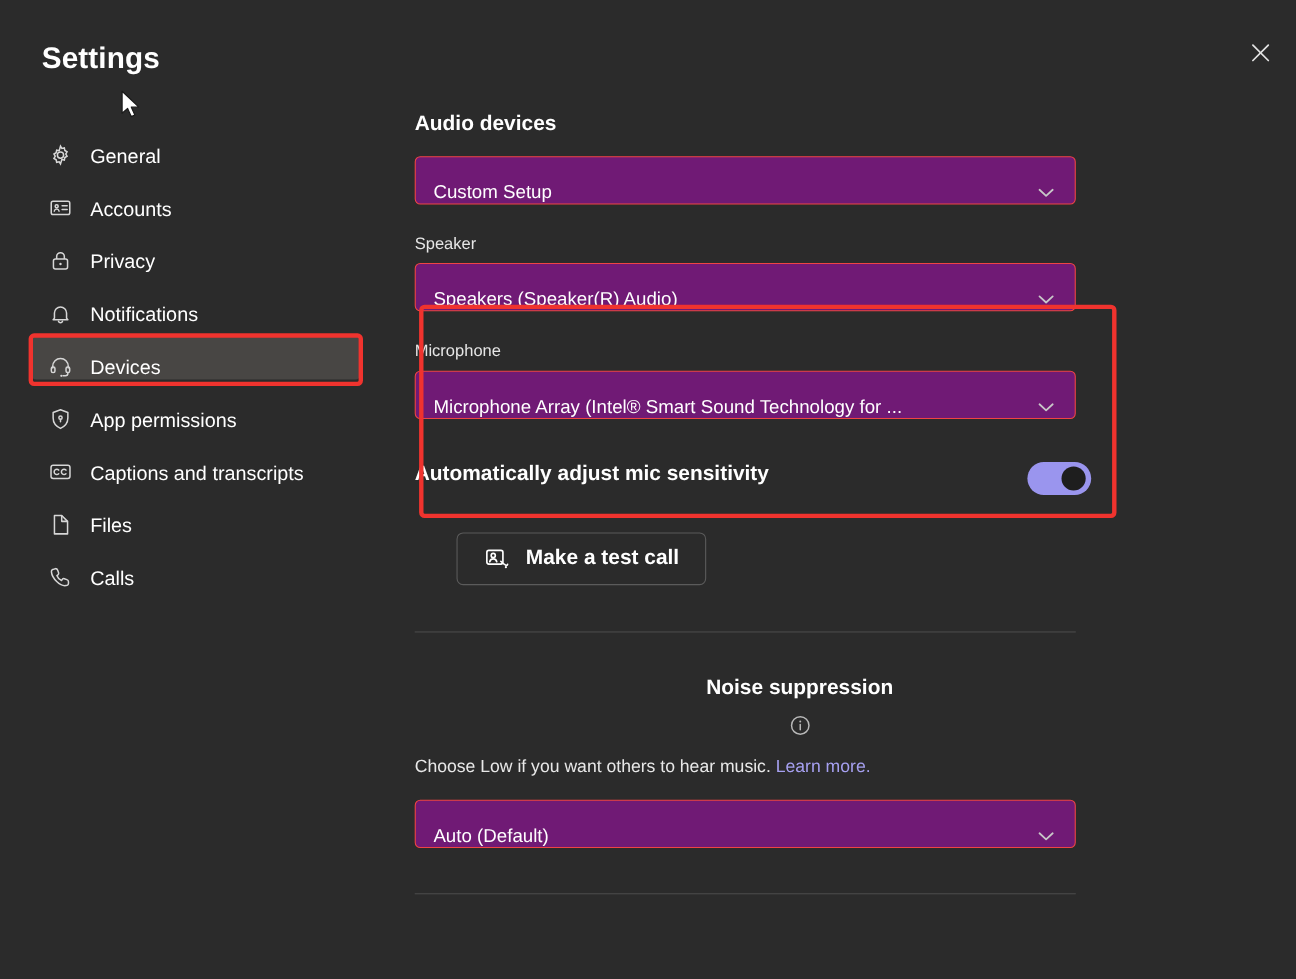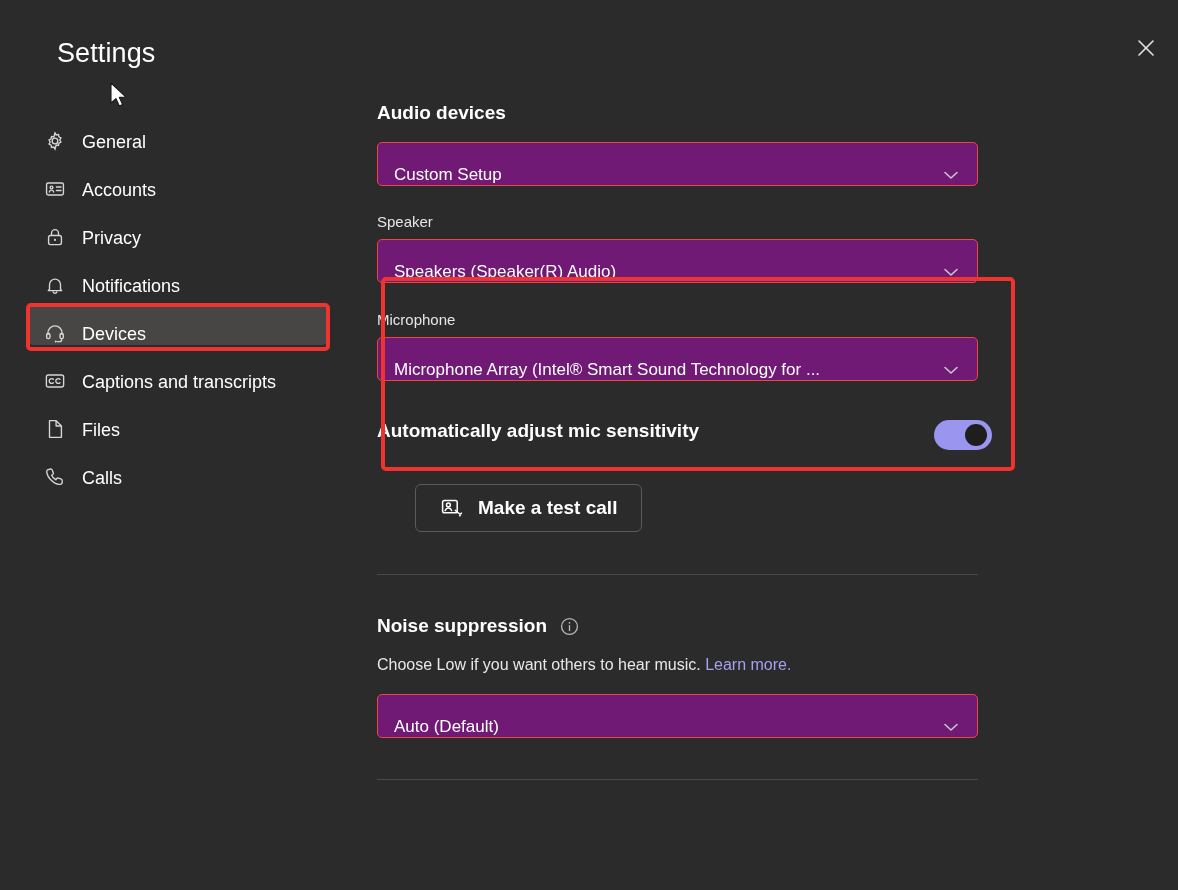--- a/index.html
+++ b/index.html
@@ -14,23 +14,23 @@
     font-family: "Liberation Sans", sans-serif;
     color: #ffffff;
     -webkit-font-smoothing: antialiased;
   }
 
   #root { position: relative; width: 1178px; height: 890px; }
 
   
   .page-title {
     position: absolute;
-    left: 57px; top: 38px;
+    left: 38px; top: 38px;
     font-size: 27px;
-    font-weight: normal;
+    font-weight: bold;
     letter-spacing: 0.1px;
     color: #ffffff;
   }
 
   
   .close-btn {
     position: absolute;
     right: 12px; top: 28px;
     width: 40px; height: 40px;
     display: flex; align-items: center; justify-content: center;
@@ -162,21 +162,21 @@
   .test-call-btn .tc-icon { display: flex; color: #ffffff; }
 
   
   .divider {
     width: 601px;
     height: 1px;
     background: #4a4a4a;
   }
 
   
-  .heading-row { display: flex; align-items: center; gap: 12px; }
+  .heading-row { display: flex; align-items: center; gap: 12px; flex-direction: column; }
   .info-icon { color: #b8b8b8; display: flex; cursor: pointer; }
   .helper-text {
     font-size: 16px;
     color: #e8e8e8;
   }
   .link {
     color: #a6a0f0;
     text-decoration: none;
     cursor: pointer;
   }
@@ -266,20 +266,30 @@
           <path d="M4.3 14.2v-2.3a7.7 7.7 0 0115.4 0v2.3"></path>
           <rect x="2.9" y="12.6" width="3.6" height="5.6" rx="1.6"></rect>
           <rect x="17.5" y="12.6" width="3.6" height="5.6" rx="1.6"></rect>
           <path d="M19.3 18.2v.8a2.4 2.4 0 01-2.4 2.4h-2.4" stroke-linecap="round"></path>
           <circle cx="12.8" cy="21.4" r="1.1" fill="#d6d6d6" stroke="none"></circle>
         </svg>
       </span>
       <span class="nav-label">Devices</span>
     </div>
 
+    <div class="nav-item">
+      <span class="nav-icon">
+        <svg width="22" height="22" viewBox="0 0 24 24" fill="none" stroke="#d6d6d6" stroke-width="1.5">
+          <path d="M12 2.8l7.3 2.6v5.6c0 4.4-3 8.3-7.3 10.2-4.3-1.9-7.3-5.8-7.3-10.2V5.4z" stroke-linejoin="round"></path>
+          <circle cx="12" cy="10.6" r="1.6"></circle>
+          <line x1="12" y1="12.2" x2="12" y2="14.6" stroke-linecap="round"></line>
+        </svg>
+      </span>
+      <span class="nav-label">App permissions</span>
+    </div>
 
     <div class="nav-item">
       <span class="nav-icon">
         <svg width="22" height="22" viewBox="0 0 24 24" fill="none" stroke="#d6d6d6" stroke-width="1.5">
           <rect x="2.6" y="5.4" width="18.8" height="13.2" rx="2.2"></rect>
           <path d="M10.2 10.2a2.6 2.6 0 100 3.6" stroke-linecap="round"></path>
           <path d="M17.4 10.2a2.6 2.6 0 100 3.6" stroke-linecap="round"></path>
         </svg>
       </span>
       <span class="nav-label">Captions and transcripts</span>

